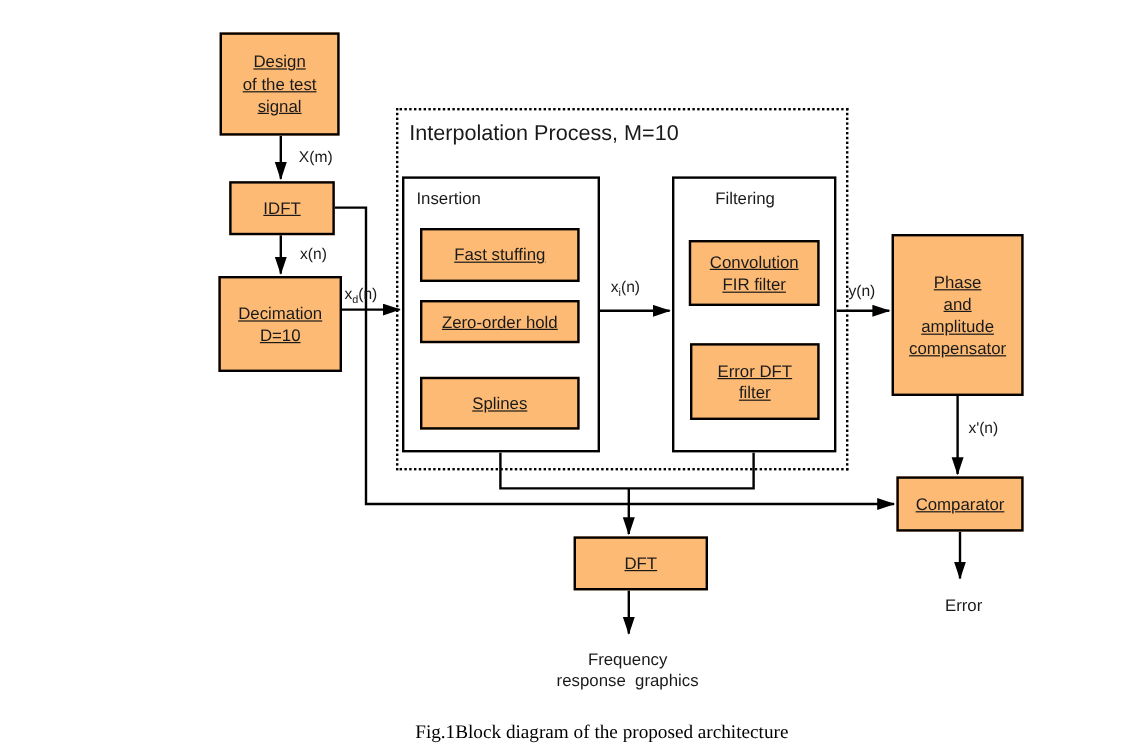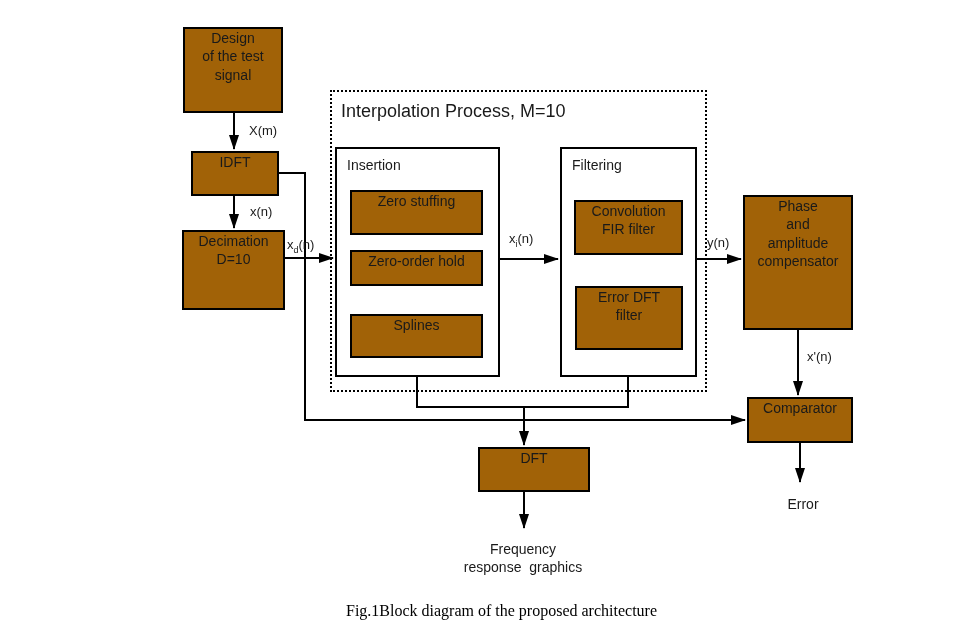--- a/index.html
+++ b/index.html
@@ -5,23 +5,23 @@
   html,body { margin:0; padding:0; background:#ffffff; }
   .stage {
     position:relative; width:957px; height:630px;
     background:#ffffff; overflow:hidden;
     font-family:"Liberation Sans", sans-serif;
     color:#1a1a1a;
   }
   .connectors { position:absolute; left:0; top:0; z-index:1; }
   .box {
     position:absolute; box-sizing:border-box;
-    border:2px solid #000; background:#a16207;
-    display:flex; align-items:flex-start; justify-content:center;
-    text-align:center; z-index:2;
+    border:2px solid #000; background:#fdba74;
+    display:flex; align-items:center; justify-content:center;
+    text-align:center; z-index:2;text-decoration:underline;
   }
   .box-label {
     font-size:14px; line-height:1.32; white-space:pre-line; color:#1a1a1a;
   }
   .group-box {
     position:absolute; box-sizing:border-box;
     border:2px solid #000; background:transparent; z-index:0;
   }
   .dotted-box {
     position:absolute; box-sizing:border-box;
@@ -85,31 +85,31 @@
 
   <div class="box" style="left:182px;top:230px;width:103px;height:80px">
     <span class="box-label">Decimation
 D=10</span>
   </div>
 
   <div class="group-box" style="left:335px;top:147px;width:165px;height:230px;z-index:2;background:#fff"></div>
   <div class="group-title" style="left:347px;top:157px">Insertion</div>
 
   <div class="box" style="left:350px;top:190px;width:133px;height:45px">
-    <span class="box-label">Zero stuffing</span>
+    <span class="box-label">Fast stuffing</span>
   </div>
   <div class="box" style="left:350px;top:250px;width:133px;height:36px">
     <span class="box-label">Zero-order hold</span>
   </div>
   <div class="box" style="left:350px;top:314px;width:133px;height:44px">
     <span class="box-label">Splines</span>
   </div>
 
   <div class="group-box" style="left:560px;top:147px;width:137px;height:230px;z-index:2;background:#fff"></div>
-  <div class="group-title" style="left:572px;top:157px">Filtering</div>
+  <div class="group-title" style="left:596px;top:157px">Filtering</div>
 
   <div class="box" style="left:574px;top:200px;width:109px;height:55px">
     <span class="box-label">Convolution
 FIR filter</span>
   </div>
   <div class="box" style="left:575px;top:286px;width:108px;height:64px">
     <span class="box-label">Error DFT
 filter</span>
   </div>
 

